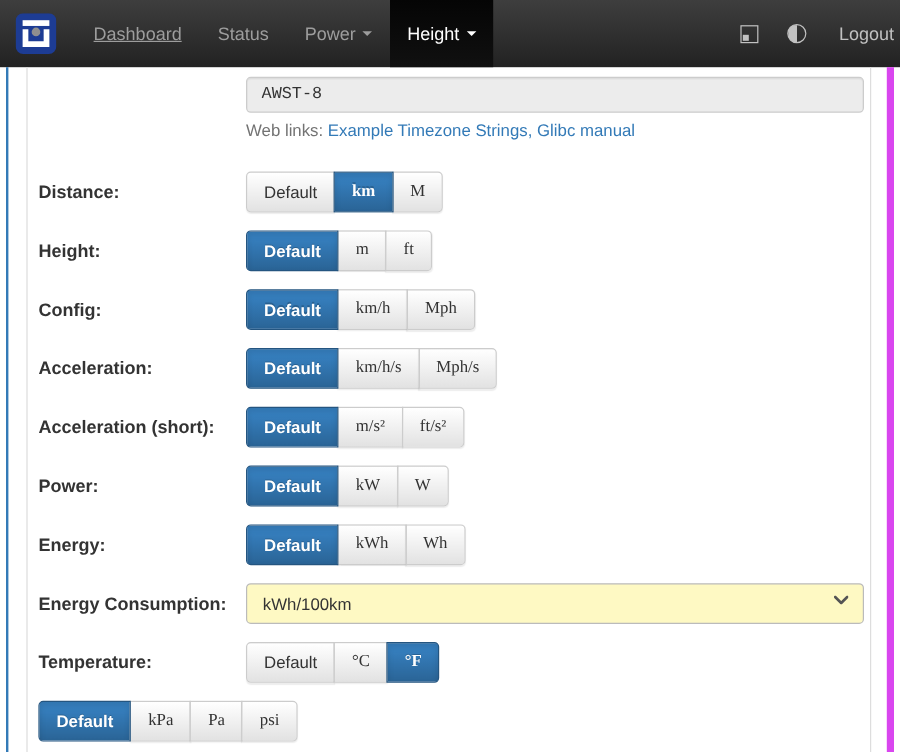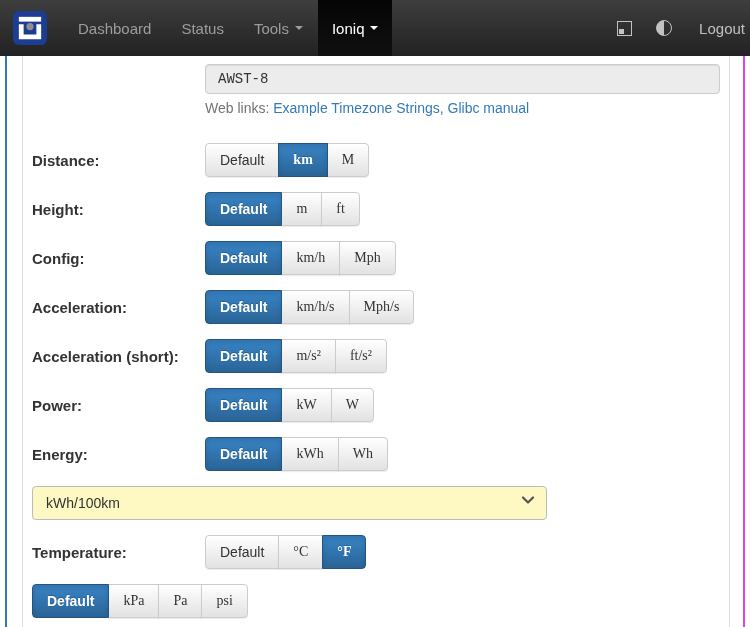--- a/index.html
+++ b/index.html
@@ -6,36 +6,36 @@
   html, body { width: 750px; height: 627px; overflow: hidden; background: #fff;
     font-family: "Liberation Sans", sans-serif; font-size: 14px; color: #333; }
 
   
   .navbar { height: 56px; background: linear-gradient(#3e3e3e, #222);
     display: flex; align-items: stretch; }
   .brand { display: flex; align-items: center; padding-left: 13px; padding-right: 6px; }
   .brand svg { display: block; }
   .nav-item { display: flex; align-items: center; padding: 0 15px; color: #9d9d9d;
     font-size: 15px; cursor: pointer; white-space: nowrap; }
-  .nav-item.first { margin-left: 10px; }
+  .nav-item.first { margin-left: 10px; text-decoration: underline; }
   .nav-item.vehicle { color: #d8d8d8; }
   .nav-item.active { background: linear-gradient(#050505, #101010); color: #fff; padding: 0 14px; }
   .caret { display: inline-block; width: 0; height: 0; margin-left: 6px;
     border-top: 4px solid; border-left: 4px solid transparent; border-right: 4px solid transparent; }
   .nav-right { margin-left: auto; display: flex; align-items: center; }
   .icon-btn { display: flex; align-items: center; padding: 0 12px; cursor: pointer; height: 100%; }
   .win-icon { position: relative; width: 15px; height: 15px; border: 1px solid #c2c2c2; display: inline-block; }
   .win-icon::after { content: ""; position: absolute; left: 1px; bottom: 1px; width: 5px; height: 5px; background: #c2c2c2; }
   .contrast-icon { width: 16px; height: 16px; border: 1px solid #c2c2c2; border-radius: 50%;
     background: linear-gradient(to right, #c2c2c2 0 50%, transparent 50%); display: inline-block; }
   .nav-item.logout { color: #c0c0c0; padding-right: 5px; }
 
   
   .content { height: 571px; margin: 0 5px;
-    border-left: 2px solid #337ab7; border-right: 2px solid #d946ef; }
+    border-left: 2px solid #337ab7; border-right: 6px solid #d946ef; }
   .panel-inner { height: 100%; margin: 0 13px 0 15px;
     border-left: 1px solid #ddd; border-right: 1px solid #ddd;
     padding: 4px 0 0 9px; }
 
   
   .offset { margin-left: 173px; }
   .tz-input { width: 515px; height: 30px; padding: 0 12px;
     font-family: "Liberation Mono", monospace; font-size: 14px; color: #333;
     background: #ececec; border: 1px solid #ccc; border-radius: 4px;
     box-shadow: inset 0 1px 1px rgba(0,0,0,.075); }
@@ -79,25 +79,25 @@
       <circle cx="16" cy="14.7" r="3.4" fill="#8f8f8f"></circle>
     </svg>
   </div>
   <div class="nav-item first">
     <span>Dashboard</span>
   </div>
   <div class="nav-item">
     <span>Status</span>
   </div>
   <div class="nav-item">
-    <span>Tools</span>
+    <span>Power</span>
     <span class="caret"></span>
   </div>
   <div class="nav-item active">
-    <span>Ioniq</span>
+    <span>Height</span>
     <span class="caret"></span>
   </div>
   <div class="nav-right">
     <div class="icon-btn">
       <span class="win-icon"></span>
     </div>
     <div class="icon-btn">
       <span class="contrast-icon"></span>
     </div>
     <div class="nav-item logout">
@@ -176,20 +176,21 @@
   <div class="form-row">
     <div class="row-label">Energy:</div>
     <div class="btn-group">
             <button type="button" class="btn active-primary">Default</button>
             <button type="button" class="btn">kWh</button>
             <button type="button" class="btn">Wh</button>
           </div>
   </div>
 
   <div class="form-row">
+    <div class="row-label">Energy Consumption:</div>
     <div class="select-wrap">
       <select class="form-select"><option>kWh/100km</option></select>
       <span class="select-chevron">
         <svg width="12" height="8" viewBox="0 0 12 8">
                 <polyline points="1,1.5 6,6.5 11,1.5" fill="none" stroke="#555" stroke-width="2.2" stroke-linecap="round" stroke-linejoin="round"></polyline>
               </svg>
       </span>
     </div>
   </div>
 

